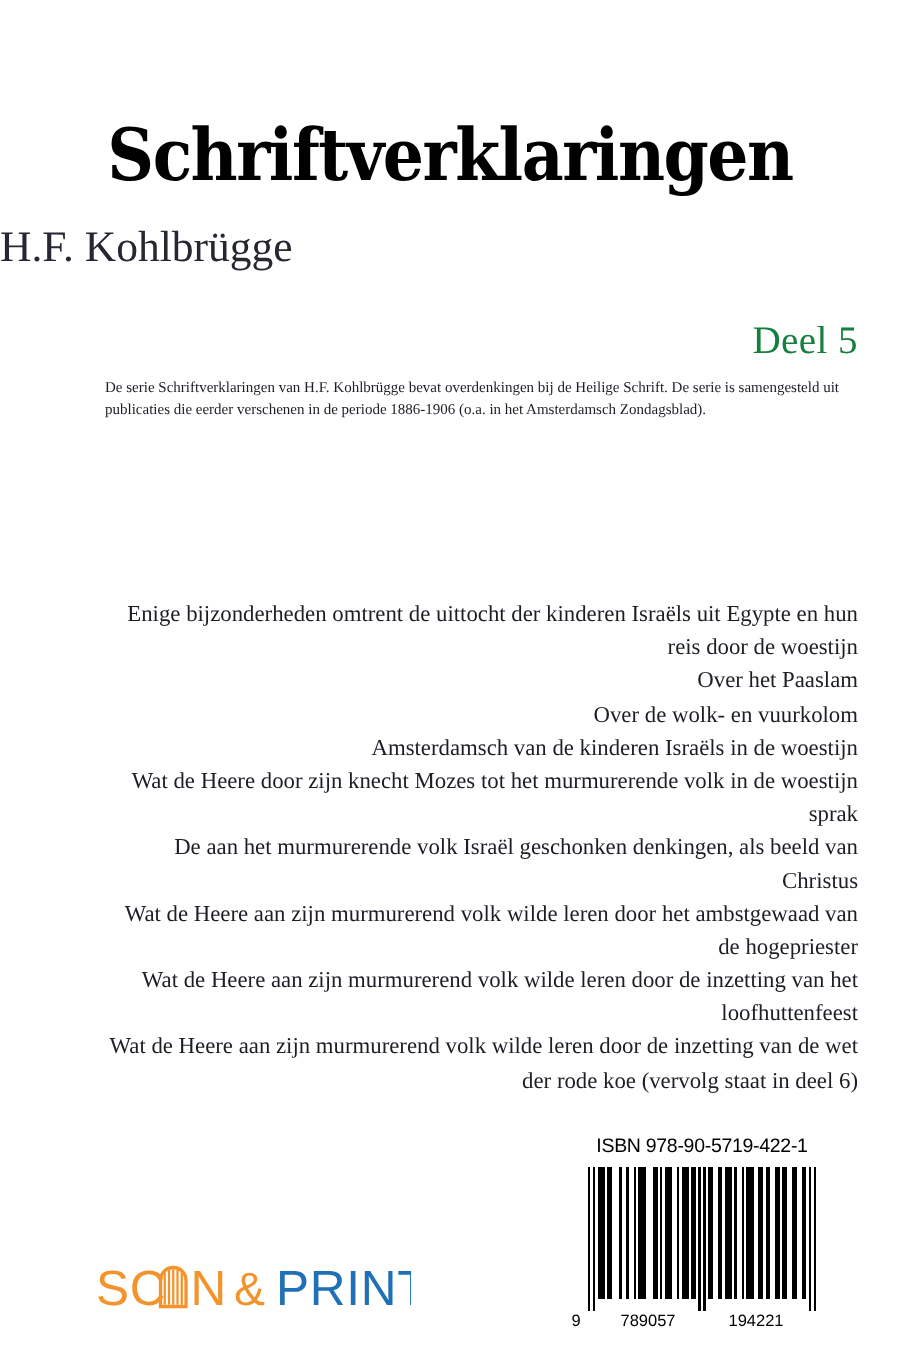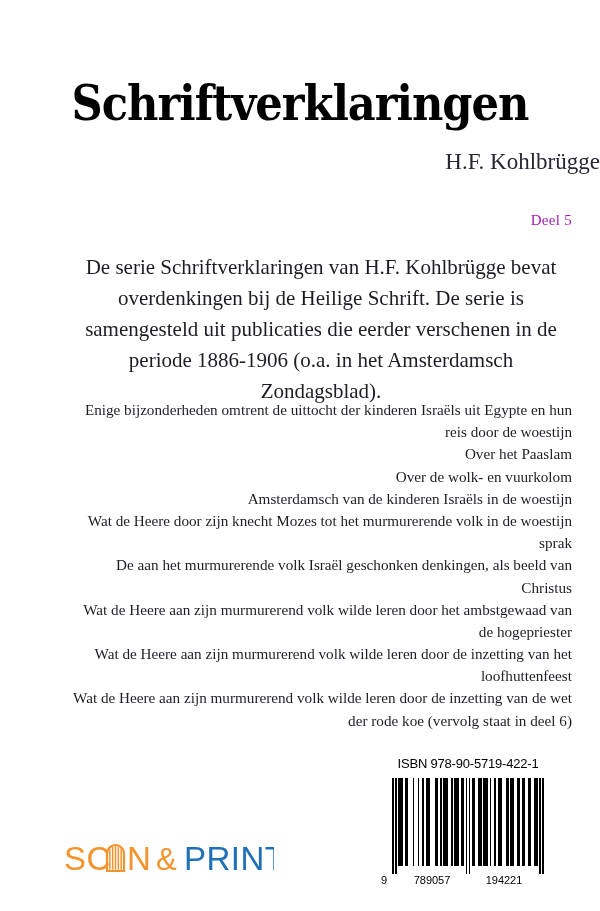--- a/index.html
+++ b/index.html
@@ -33,47 +33,47 @@
     width: 600px;
     height: 72px;
   }
 
   
   .author {
     position: absolute;
     top: 104px;
     left: 0;
     width: 600px;
-    text-align: right;
-    font-size: 23px;
+    text-align: left;
+    font-size: 29px;
     line-height: 1.2;
     color: #272733;
     font-weight: 400;
   }
 
   
   .volume {
     position: absolute;
     top: 168px;
     left: 0;
     width: 572px;
     text-align: right;
-    font-size: 15px;
-    color: #a21caf;
+    font-size: 26px;
+    color: #15803d;
     letter-spacing: 0.3px;
   }
 
   
   .blurb {
     position: absolute;
     top: 208px;
     left: 70px;
     width: 502px;
-    text-align: center;
-    font-size: 21px;
+    text-align: left;
+    font-size: 10px;
     line-height: 1.48;
     color: #1d1d26;
     hyphens: manual;
   }
 
   
   .intro {
     position: absolute;
     top: 315px;
     left: 70px;

